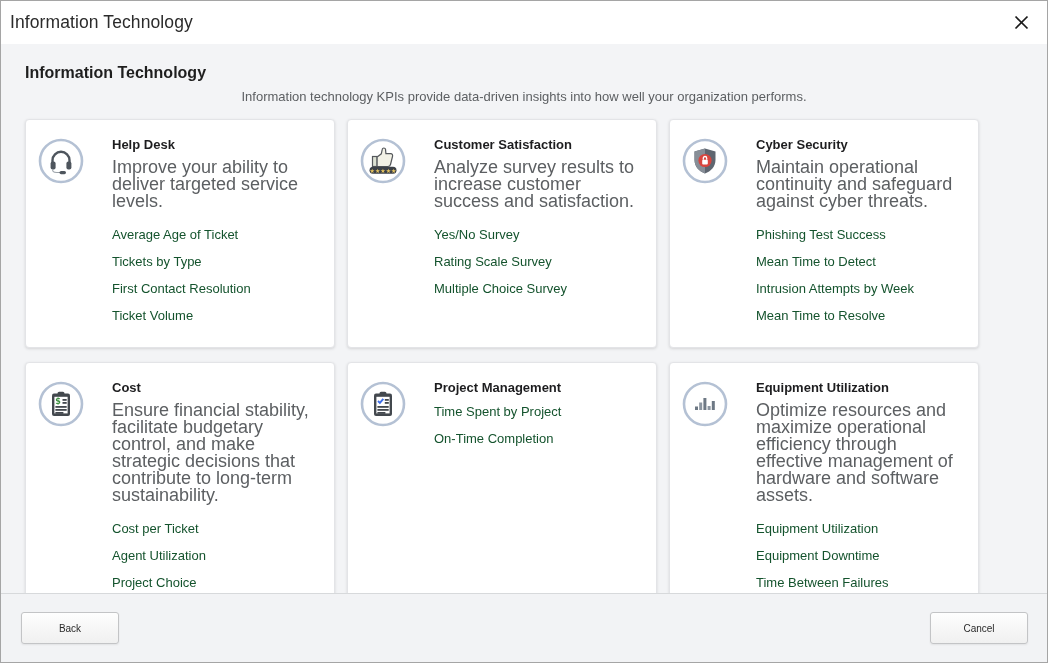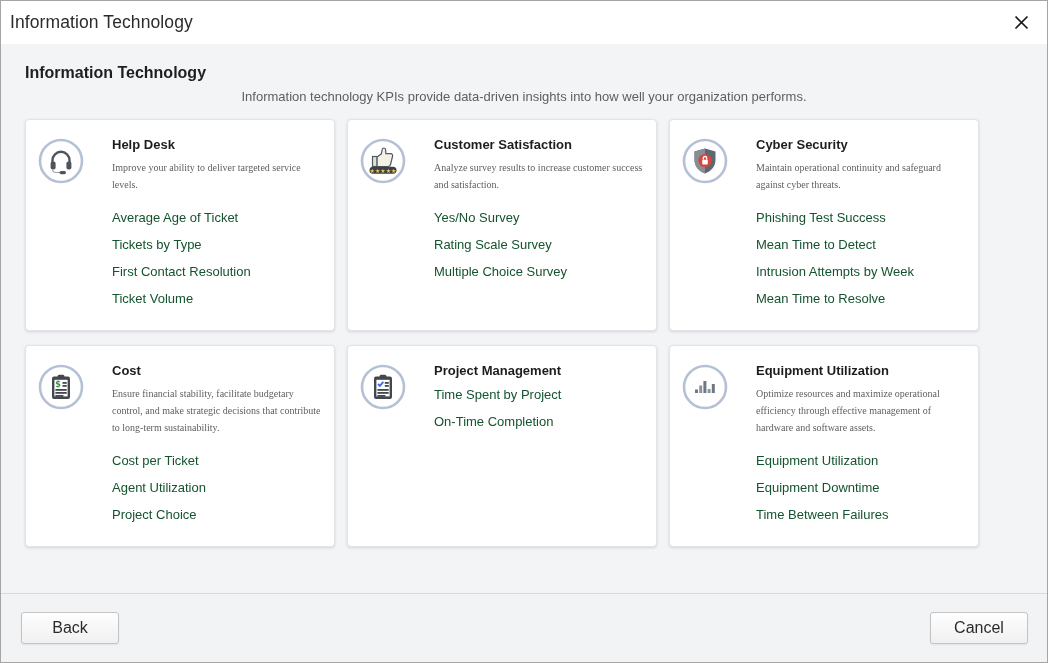--- a/index.html
+++ b/index.html
@@ -35,35 +35,35 @@
     gap:14px 12px;
   }
   .card{
     background:#ffffff; border:1px solid #e3e4e7; border-radius:4px;
     box-shadow:0 1px 3px rgba(0,0,0,.13);
     display:flex; padding:15px 12px 14px 12px; min-height:170px;
   }
   .card-icon{ flex:none; width:46px; height:46px; margin:3px 4px 0 0; }
   .card-body{ margin-left:24px; padding-top:2px; }
   .card-title{ font-size:13px; font-weight:700; color:#1d1d1f; margin-bottom:7px; }
-  .card-desc{ font-size:10px; line-height:17px; color:#5c5f62; margin-bottom:15px; max-width:210px;font-family:Liberation Serif, serif; }
+  .card-desc{ font-size:18px; line-height:17px; color:#5c5f62; margin-bottom:15px; max-width:210px; }
   .card-links{ list-style:none; }
   .card-links li{ margin-bottom:9px; }
   .kpi-link{
     font-size:13px; color:#14532d; text-decoration:none; cursor:pointer;
   }
 
   
   .footer{
     flex:none; height:69px; background:#f2f3f5; border-top:1px solid #d7d9db;
     display:flex; align-items:center; justify-content:space-between;
     padding:0 19px 0 20px;
   }
   .btn{
-    min-width:98px; height:32px; font-size:16px; color:#2b2b2b; cursor:pointer;
+    min-width:98px; height:32px; font-size:10px; color:#2b2b2b; cursor:pointer;
     background:linear-gradient(#fefefe,#f0f0f0);
     border:1px solid #c3c4c6; border-radius:3px;
     box-shadow:0 1px 2px rgba(0,0,0,.07);
     font-family:inherit;
   }
 </style>
 </head>
 <body>
 
 <div class="dialog">

